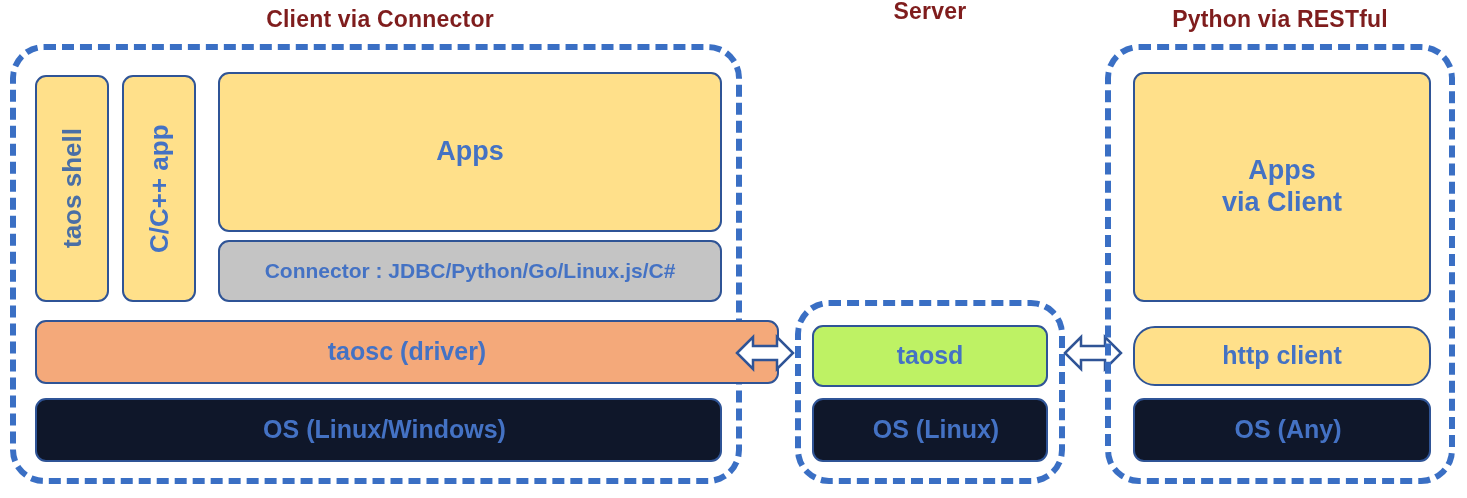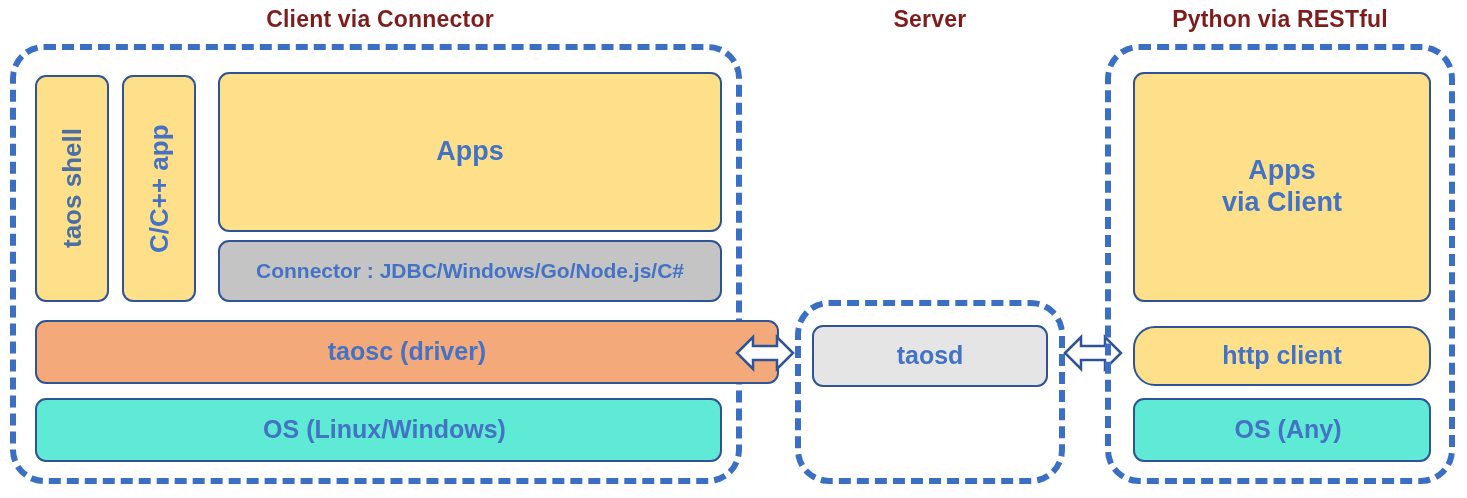--- a/index.html
+++ b/index.html
@@ -55,67 +55,68 @@
     overflow: hidden;
   }
   .box.vert {
     writing-mode: vertical-rl;
     transform: rotate(180deg);
   }
 
   .fill-yellow { background: #ffe08a; }
   .fill-gray   { background: #c4c4c4; }
   .fill-orange { background: #f4a97a; }
-  .fill-green  { background: #e5e5e5; }
-  .fill-blue   { background: #5eead4; padding-left: 12px; }
+  .fill-green  { background: #bef264; }
+  .fill-blue   { background: #0f172a; padding-left: 12px; }
 
   .txt-bright { color: #4472c4; }
   .txt-muted  { color: #4a6fa5; }
 
   
   .arrow {
     position: absolute;
   }
   .arrow svg { display: block; }
 </style>
 </head>
 <body>
 
 <div id="canvas">
 
   <div class="section-title" style="left:240px; top:8px; width:280px;">Client via Connector</div>
 
-  <div class="section-title" style="left:800px; top:8px; width:260px;">Server</div>
+  <div class="section-title" style="left:800px; top:0; width:260px;">Server</div>
 
   <div class="section-title" style="left:1110px; top:8px; width:340px;">Python via RESTful</div>
 
   <div class="dashed-group" style="left:10px; top:44px; width:732px; height:440px;"></div>
 
   <div class="box vert fill-yellow txt-muted" style="left:35px; top:75px; width:74px; height:227px; font-size:26px;">taos shell</div>
 
   <div class="box vert fill-yellow txt-bright" style="left:122px; top:75px; width:74px; height:227px; font-size:26px;">C/C++ app</div>
 
   <div class="box fill-yellow txt-bright" style="left:218px; top:72px; width:504px; height:160px; font-size:27px;">Apps</div>
 
-  <div class="box fill-gray txt-bright" style="left:218px; top:240px; width:504px; height:62px; font-size:21px;">Connector : JDBC/Windows/Go/Node.js/C#</div>
+  <div class="box fill-gray txt-bright" style="left:218px; top:240px; width:504px; height:62px; font-size:21px;">Connector : JDBC/Python/Go/Linux.js/C#</div>
 
   <div class="box fill-orange txt-bright" style="left:35px; top:320px; width:744px; height:64px; font-size:25px;">taosc (driver)</div>
 
   <div class="box fill-blue txt-bright" style="left:35px; top:398px; width:687px; height:64px; font-size:25px;">OS (Linux/Windows)</div>
 
   <div class="arrow" style="left:735px; top:331px;">
     <svg width="60" height="44" viewBox="0 0 60 44">
       <polygon points="2,22 18,6 18,15 42,15 42,6 58,22 42,38 42,29 18,29 18,38" fill="#ffffff" stroke="#2f5496" stroke-width="2.5" stroke-linejoin="miter"></polygon>
     </svg>
   </div>
 
   <div class="dashed-group" style="left:795px; top:300px; width:270px; height:184px;"></div>
 
   <div class="box fill-green txt-bright" style="left:812px; top:325px; width:236px; height:62px; font-size:25px;">taosd</div>
 
+  <div class="box fill-blue txt-bright" style="left:812px; top:398px; width:236px; height:64px; font-size:25px;">OS (Linux)</div>
 
   <div class="arrow" style="left:1063px; top:331px;">
     <svg width="60" height="44" viewBox="0 0 60 44">
       <polygon points="2,22 18,6 18,15 42,15 42,6 58,22 42,38 42,29 18,29 18,38" fill="#ffffff" stroke="#2f5496" stroke-width="2.5" stroke-linejoin="miter"></polygon>
     </svg>
   </div>
 
   <div class="dashed-group" style="left:1105px; top:44px; width:350px; height:440px;"></div>
 
   <div class="box fill-yellow txt-bright" style="left:1133px; top:72px; width:298px; height:230px; font-size:27px;">

